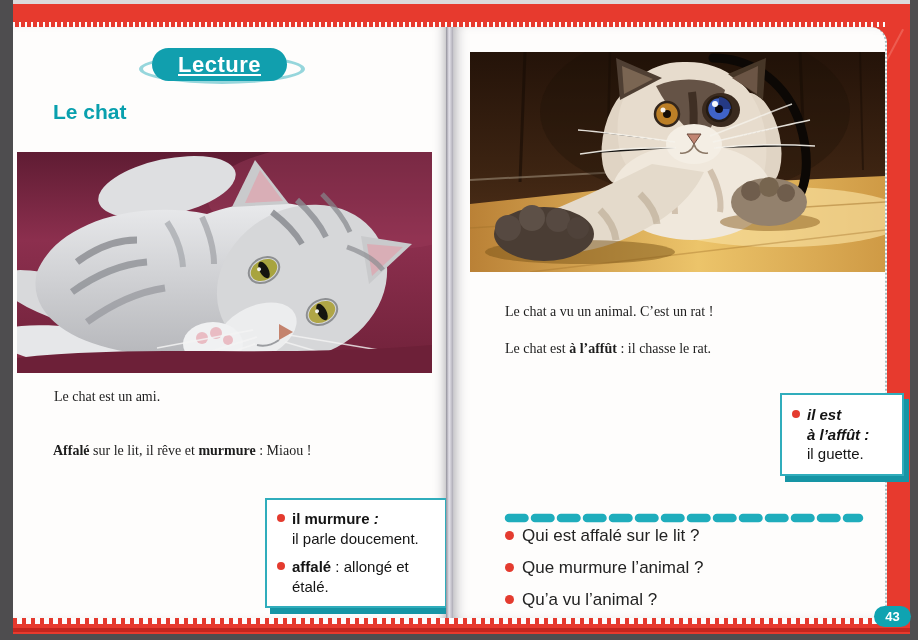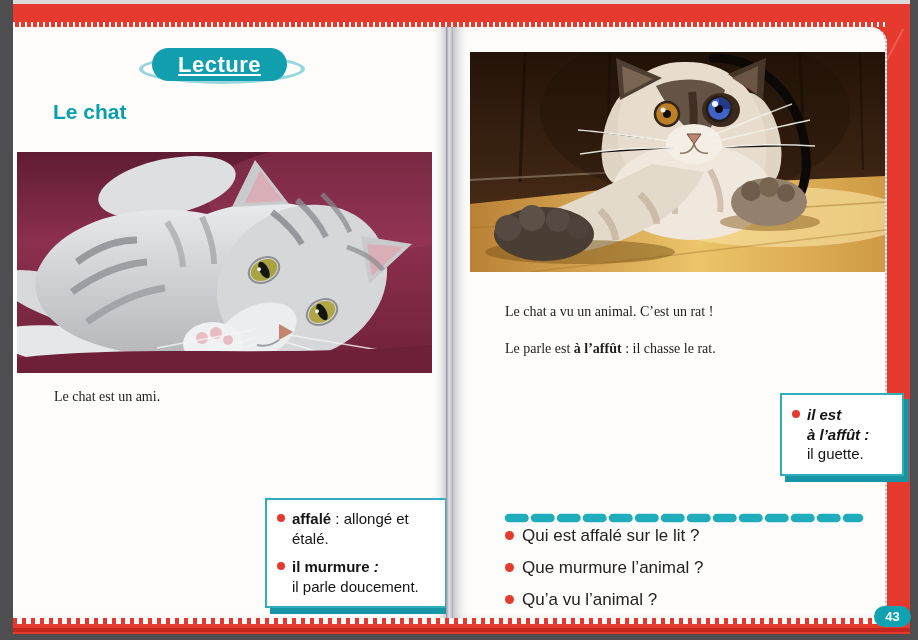--- a/index.html
+++ b/index.html
@@ -144,30 +144,33 @@
         <path d="M238,192 L162,218" stroke="#f4f4f4" stroke-width="1.6" opacity=".8"></path>
         <path d="M268,190 L350,214" stroke="#f4f4f4" stroke-width="1.5" opacity=".8"></path>
         <path d="M272,183 L362,198" stroke="#f4f4f4" stroke-width="1.5" opacity=".8"></path>
         <path d="M0,206 C120,192 260,206 415,193 L415,221 L0,221 Z" fill="#6d2038"></path>
       </svg>
     </div>
 
     <div class="read-line" id="l-line1">
       <span>Le chat est un ami.</span>
     </div>
+    <div class="read-line" id="l-line2">
+      <b>Affalé</b><span> sur le lit, il rêve et </span><b>murmure</b><span> : Miaou !</span>
+    </div>
 
     <div class="vocab-box" id="vocab-left">
-      <div class="v-item">
-        <span class="v-bullet"></span>
-        <span class="v-term">affalé</span><span> : </span><span>allongé et étalé.</span>
-      </div>
       <div class="v-item">
         <span class="v-bullet"></span>
         <span class="v-term">il murmure</span><span class="v-bold"> :</span>
         <span class="v-block">il parle doucement.</span>
+      </div>
+      <div class="v-item">
+        <span class="v-bullet"></span>
+        <span class="v-term">affalé</span><span> : </span><span>allongé et étalé.</span>
       </div>
     </div>
   </div>
 
   <div class="spine"></div>
 
   <div class="page page-right">
     <div class="photo photo-right">
       <svg width="415" height="220" viewBox="0 0 415 220" preserveAspectRatio="none">
         <defs>
@@ -237,21 +240,21 @@
         <circle cx="281" cy="139" r="10" fill="#6f5d4c"></circle>
         <circle cx="299" cy="135" r="10" fill="#77654f"></circle>
         <circle cx="316" cy="141" r="9" fill="#6f5d4c"></circle>
       </svg>
     </div>
 
     <div class="read-line" id="r-line1">
       <span>Le chat a vu un animal. C’est un rat !</span>
     </div>
     <div class="read-line" id="r-line2">
-      <span>Le parle est </span><b>à l’affût</b><span> : il chasse le rat.</span>
+      <span>Le chat est </span><b>à l’affût</b><span> : il chasse le rat.</span>
     </div>
 
     <div class="vocab-box" id="vocab-right">
       <div class="v-item">
         <span class="v-bullet"></span>
         <span class="v-block v-bold">il est</span>
         <span class="v-block v-bold">à l’affût :</span>
         <span class="v-block">il guette.</span>
       </div>
     </div>

